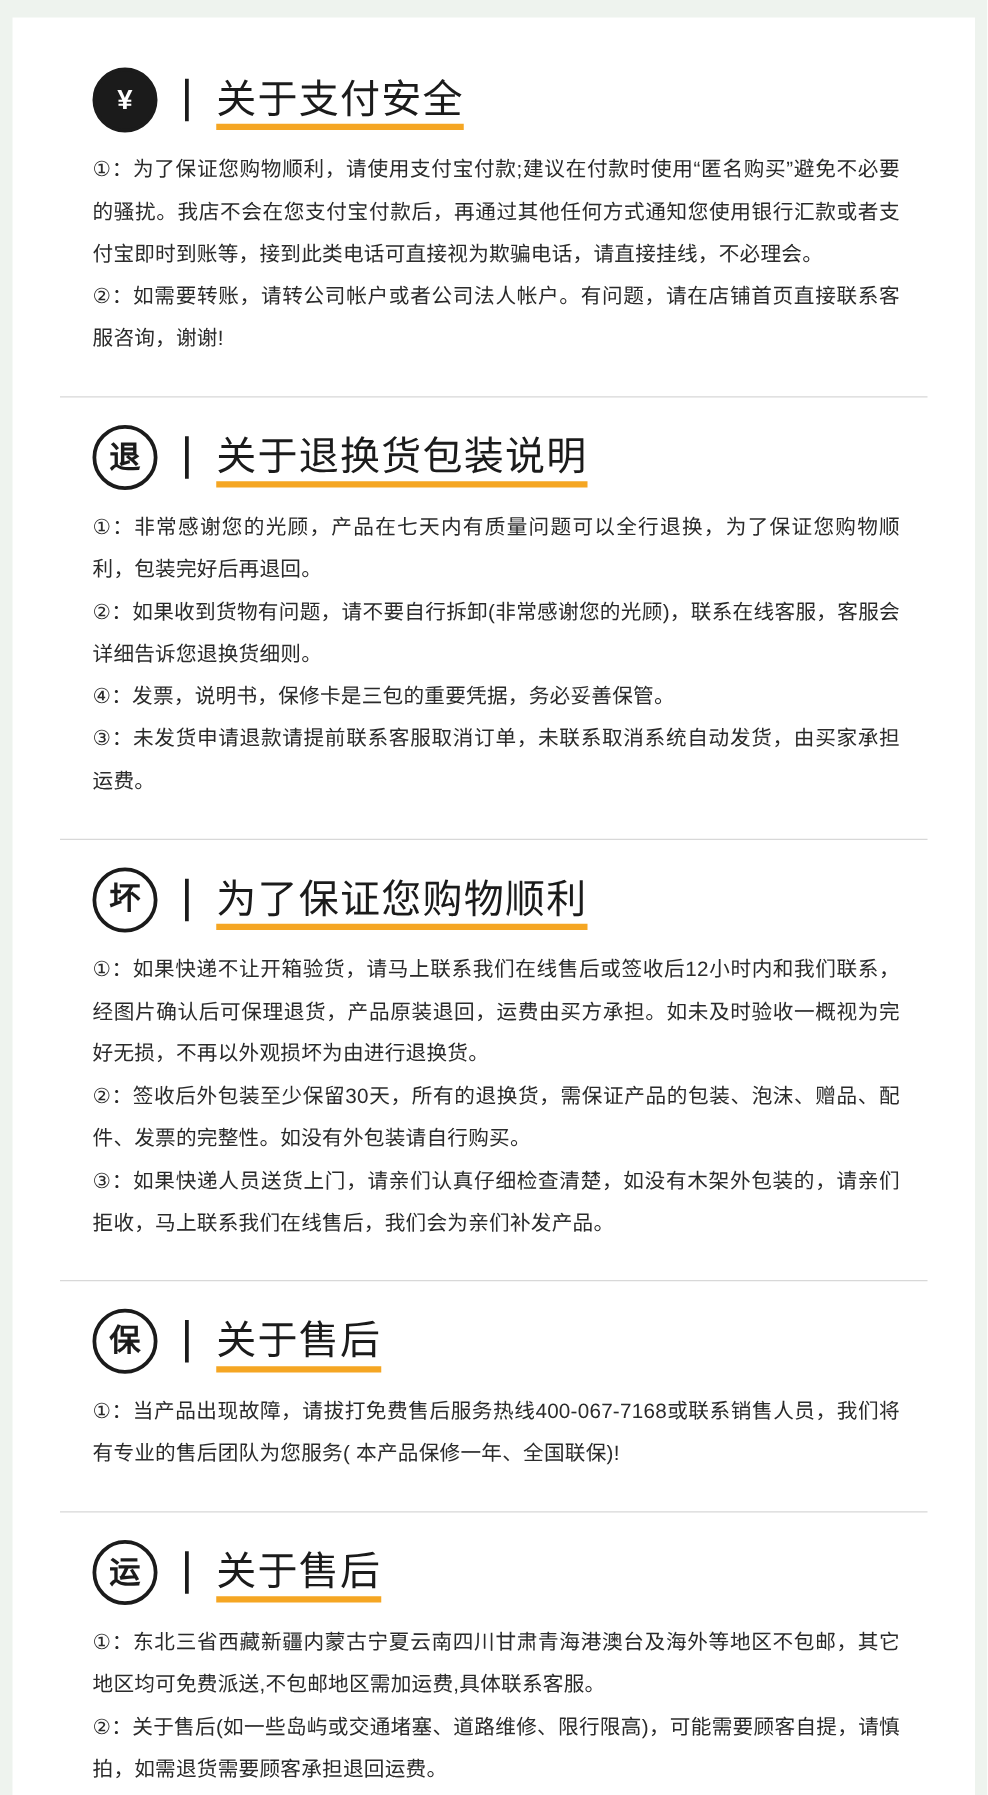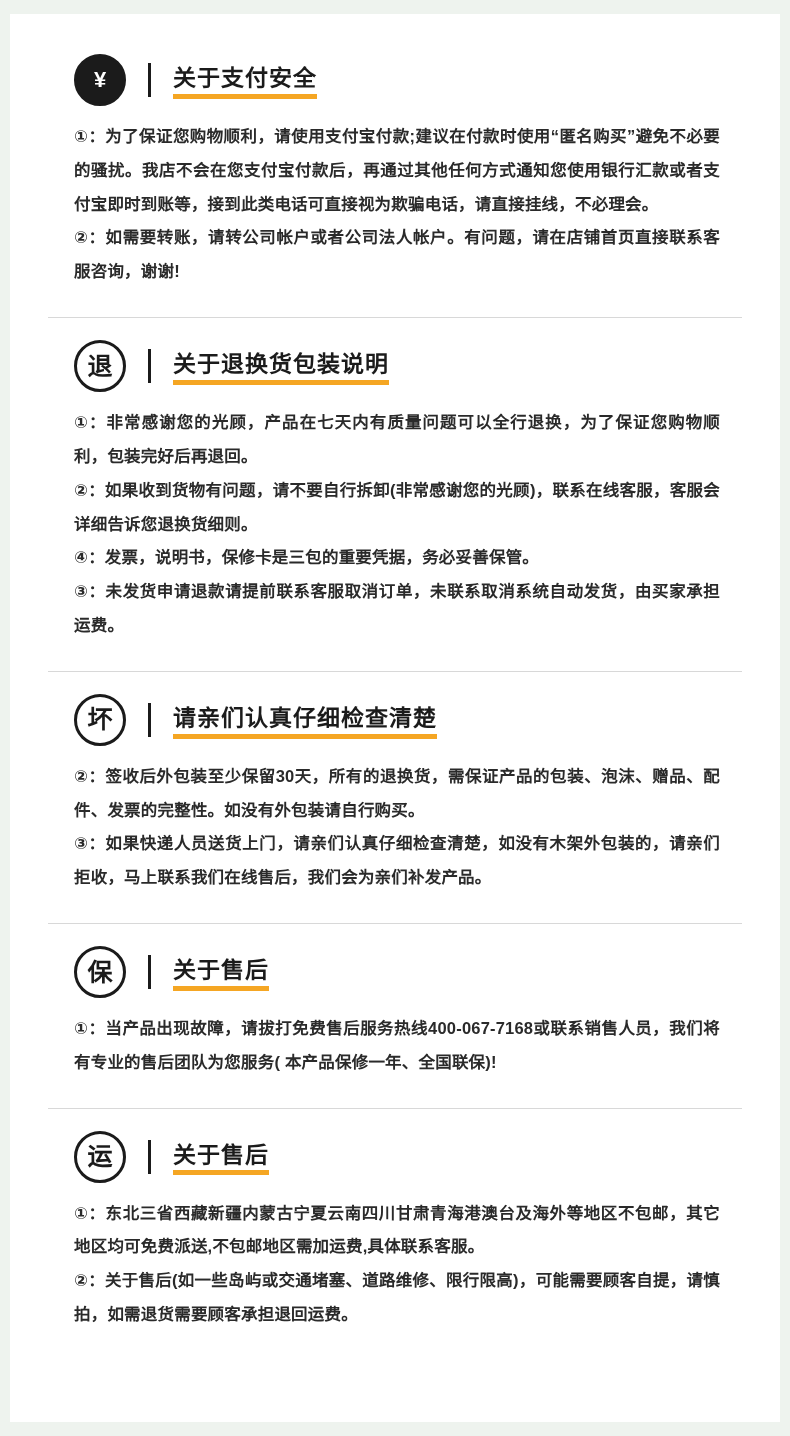--- a/index.html
+++ b/index.html
@@ -60,22 +60,22 @@
     font-size: 22px;
   }
   .divider-bar {
     width: 3px;
     height: 34px;
     background: #1b1b1b;
     margin: 0 22px;
     flex: 0 0 auto;
   }
   .sec-title {
-    font-size: 23px;
-    font-weight: bold;
+    font-size: 32px;
+    font-weight: normal;
     letter-spacing: 1px;
     color: #1b1b1b;
     position: relative;
     display: inline-block;
     padding-bottom: 2px;
     line-height: 1.2;
   }
   .sec-title::after {
     content: "";
     position: absolute;
@@ -84,21 +84,20 @@
     bottom: -4px;
     height: 5px;
     background: #f5a623;
   }
   .body-text {
     font-size: 16.5px;
     line-height: 2.05;
     color: #2a2a2a;
     padding: 0 22px 4px 26px;
     letter-spacing: 0.2px;
-    font-weight: bold;
   }
   .body-text p {
     margin: 0;
     text-align: justify;
   }
 </style>
 </head>
 <body>
 
 <div class="page">
@@ -126,23 +125,24 @@
       <p>②：如果收到货物有问题，请不要自行拆卸(非常感谢您的光顾)，联系在线客服，客服会详细告诉您退换货细则。</p>
       <p>④：发票，说明书，保修卡是三包的重要凭据，务必妥善保管。</p>
       <p>③：未发货申请退款请提前联系客服取消订单，未联系取消系统自动发货，由买家承担运费。</p>
     </div>
   </div>
 
   <div class="section">
     <div class="sec-head">
       <div class="badge">坏</div>
       <div class="divider-bar"></div>
-      <div class="sec-title">请亲们认真仔细检查清楚</div>
+      <div class="sec-title">为了保证您购物顺利</div>
     </div>
     <div class="body-text">
+      <p>①：如果快递不让开箱验货，请马上联系我们在线售后或签收后12小时内和我们联系，经图片确认后可保理退货，产品原装退回，运费由买方承担。如未及时验收一概视为完好无损，不再以外观损坏为由进行退换货。</p>
       <p>②：签收后外包装至少保留30天，所有的退换货，需保证产品的包装、泡沫、赠品、配件、发票的完整性。如没有外包装请自行购买。</p>
       <p>③：如果快递人员送货上门，请亲们认真仔细检查清楚，如没有木架外包装的，请亲们拒收，马上联系我们在线售后，我们会为亲们补发产品。</p>
     </div>
   </div>
 
   <div class="section">
     <div class="sec-head">
       <div class="badge">保</div>
       <div class="divider-bar"></div>
       <div class="sec-title">关于售后</div>

